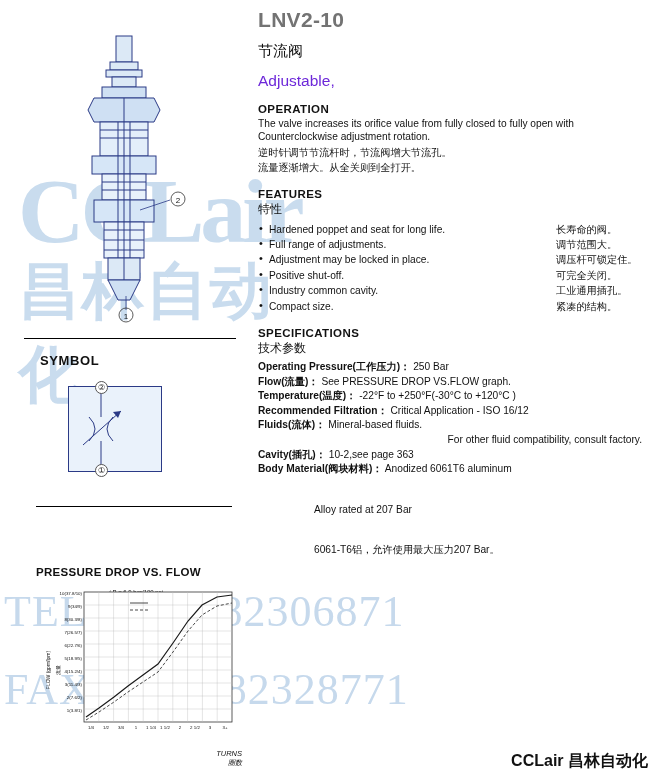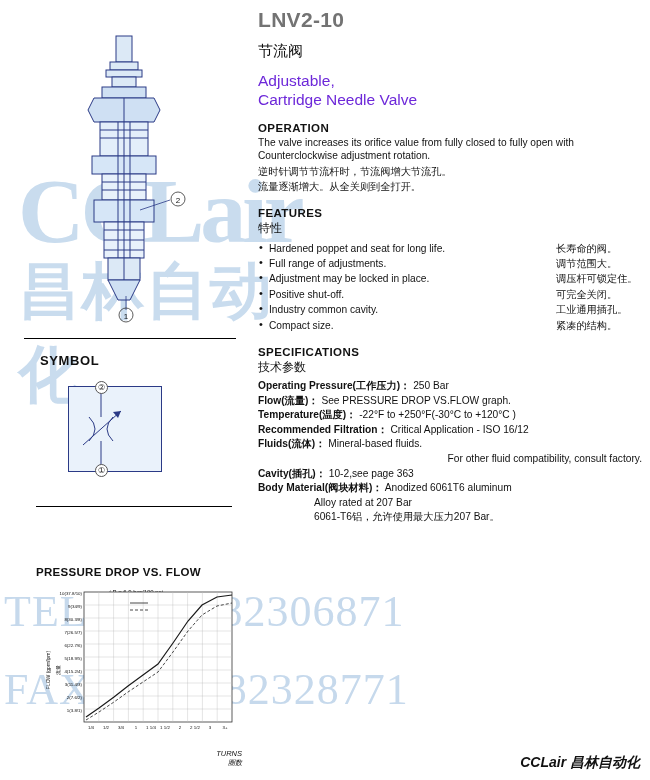--- a/index.html
+++ b/index.html
@@ -205,28 +205,27 @@
   }
   ul.features li .en { flex: 0 0 auto; }
   ul.features li .cn { flex: 0 0 auto; width: 86px; text-align: left; }
   .spec-list {
     margin-top: 3px;
     font-size: 10.2px;
     line-height: 14.6px;
   }
   .spec-list .row b { font-weight: bold; }
   .spec-list .indent { display: block; padding-left: 108px; text-align: right; }
-  .spec-list .indent2 { display: block; padding-left: 56px; }
+  .spec-list .indent2 { display: block; padding-left: 56px; margin-top: 26px; }
   .footer {
     position: absolute;
-    right: 10px;
+    right: 2px;
     bottom: 8px;
-    font-size: 14px;
-    font-weight: bold;
-    font-style: italic;
+    font-size: 16px;
+    font-weight: bold;
   }
   .footer .cn { font-weight: bold; }
 </style>
 </head>
 <body>
 
 <div class="page">
 
   <div class="wm-logo">
     <div class="wm-cc">CCLair</div>
@@ -385,21 +384,20 @@
       <span>TURNS</span>
       <span class="cn">圈数</span>
     </div>
   </div>
 
   <div class="right-col">
     <div class="part-no">LNV2-10</div>
     <div class="part-cn">节流阀</div>
     <div class="subtitle">
       <div>Adjustable,</div>
-      <div>Cartridge Needle Valve</div>
     </div>
 
     <div class="sec-head">OPERATION</div>
     <div class="body-text">The valve increases its orifice value from fully closed to fully open with Counterclockwise adjustment rotation.</div>
     <div class="body-text">逆时针调节节流杆时，节流阀增大节流孔。</div>
     <div class="body-text">流量逐渐增大。从全关则到全打开。</div>
 
     <div class="sec-head">FEATURES</div>
     <div class="sec-cn">特性</div>
     <ul class="features">

